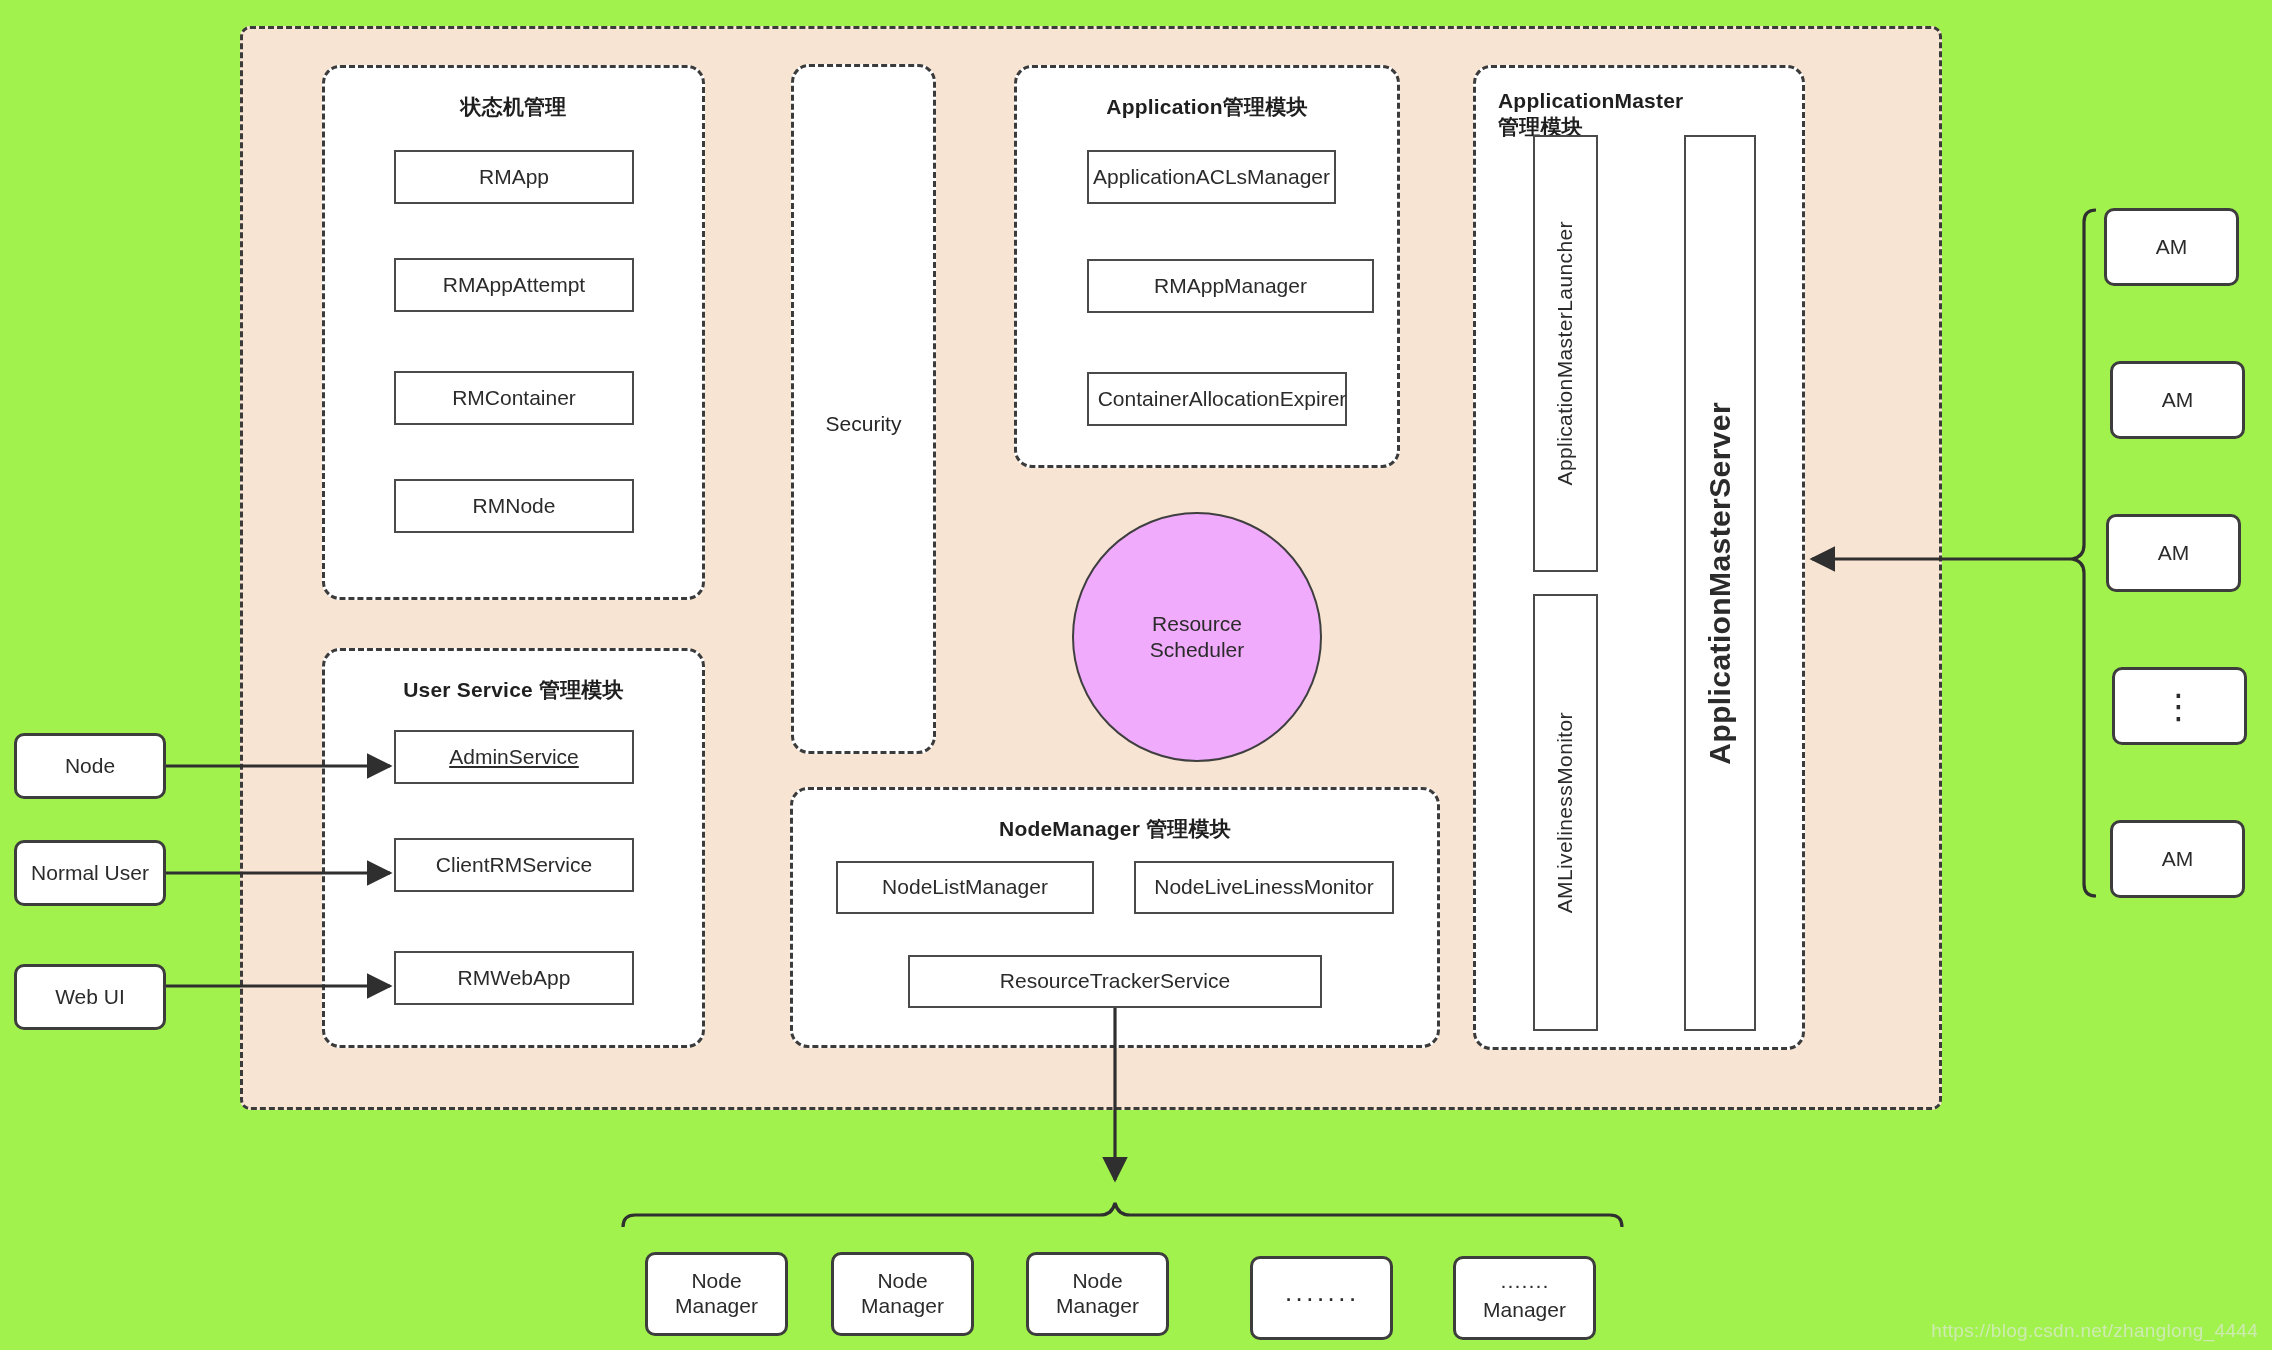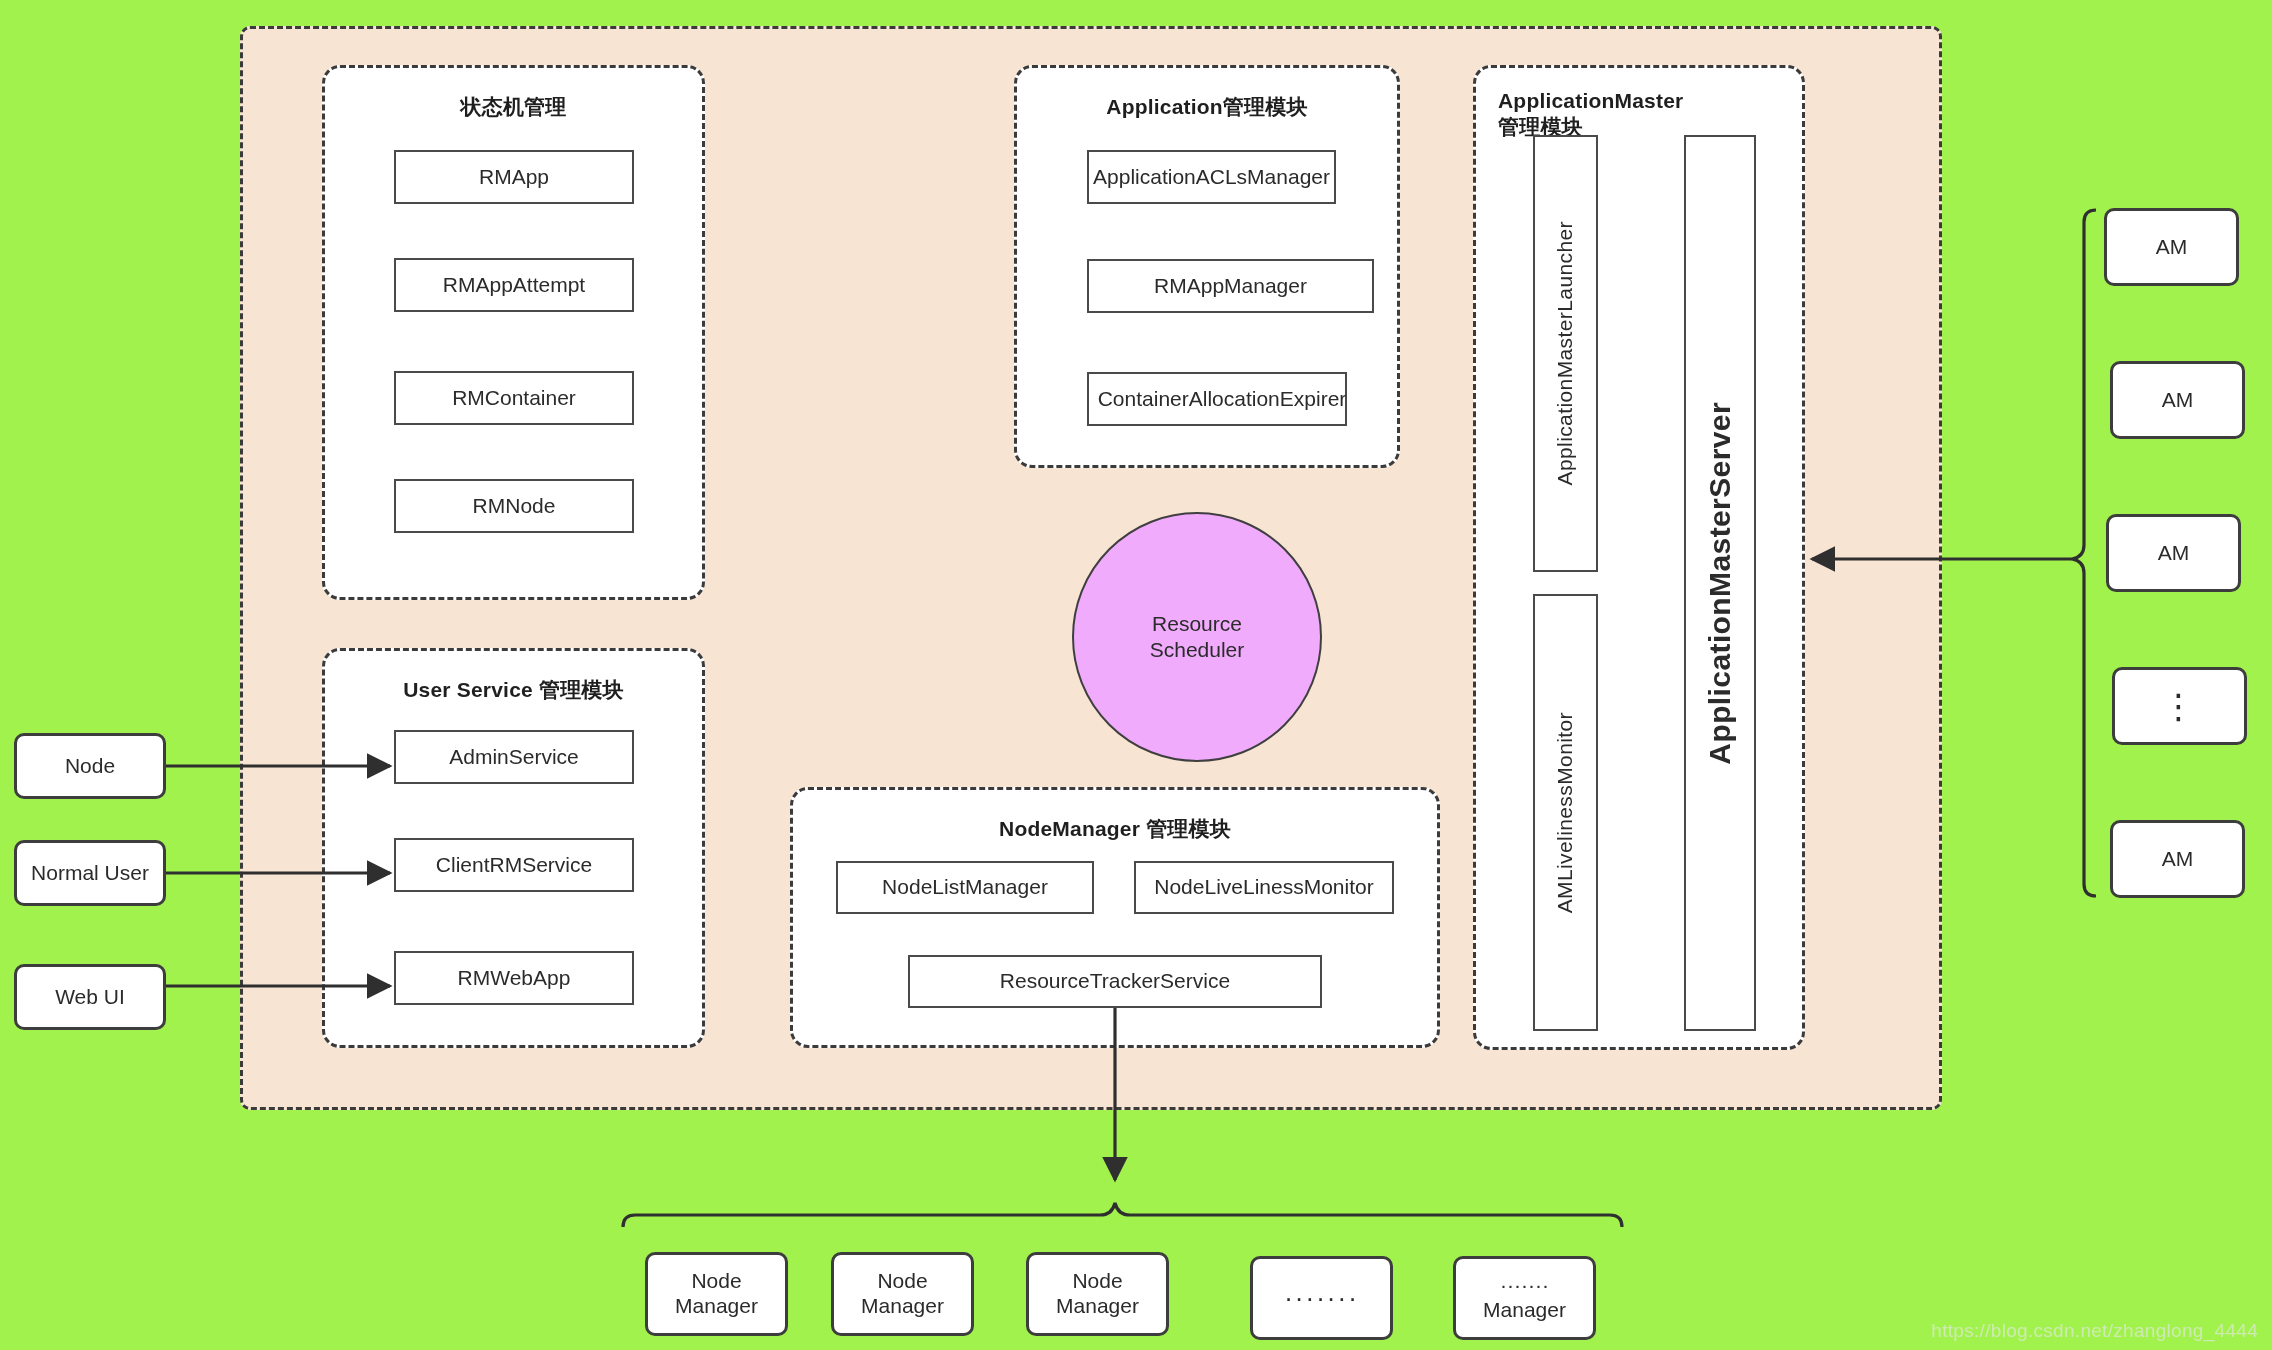--- a/index.html
+++ b/index.html
@@ -123,30 +123,33 @@
   <div class="abs node" style="left:394px; top:371px; width:240px; height:54px;">
     <span>RMContainer</span>
   </div>
   <div class="abs node" style="left:394px; top:479px; width:240px; height:54px;">
     <span>RMNode</span>
   </div>
 
   <div class="abs panel" style="left:322px; top:648px; width:383px; height:400px;">
     <div class="panel-title" style="top:25px;">User Service 管理模块</div>
   </div>
-  <div class="abs node" style="left:394px; top:730px; width:240px; height:54px;">
+  <div class="abs node" style="left:394px; top:730px; width:240px; height:54px;text-decoration:underline;">
     <span>AdminService</span>
   </div>
   <div class="abs node" style="left:394px; top:838px; width:240px; height:54px;">
     <span>ClientRMService</span>
   </div>
   <div class="abs node" style="left:394px; top:951px; width:240px; height:54px;">
     <span>RMWebApp</span>
   </div>
 
+  <div class="abs panel" style="left:791px; top:64px; width:145px; height:690px;">
+    <div class="abs" style="left:0; right:0; top:345px; text-align:center; font-size:21px;">Security</div>
+  </div>
 
   <div class="abs panel" style="left:1014px; top:65px; width:386px; height:403px;">
     <div class="panel-title" style="top:25px;">Application管理模块</div>
   </div>
   <div class="abs node" style="left:1087px; top:150px; width:249px; height:54px;">
     <span>ApplicationACLsManager</span>
   </div>
   <div class="abs node" style="left:1087px; top:259px; width:287px; height:54px;">
     <span>RMAppManager</span>
   </div>

